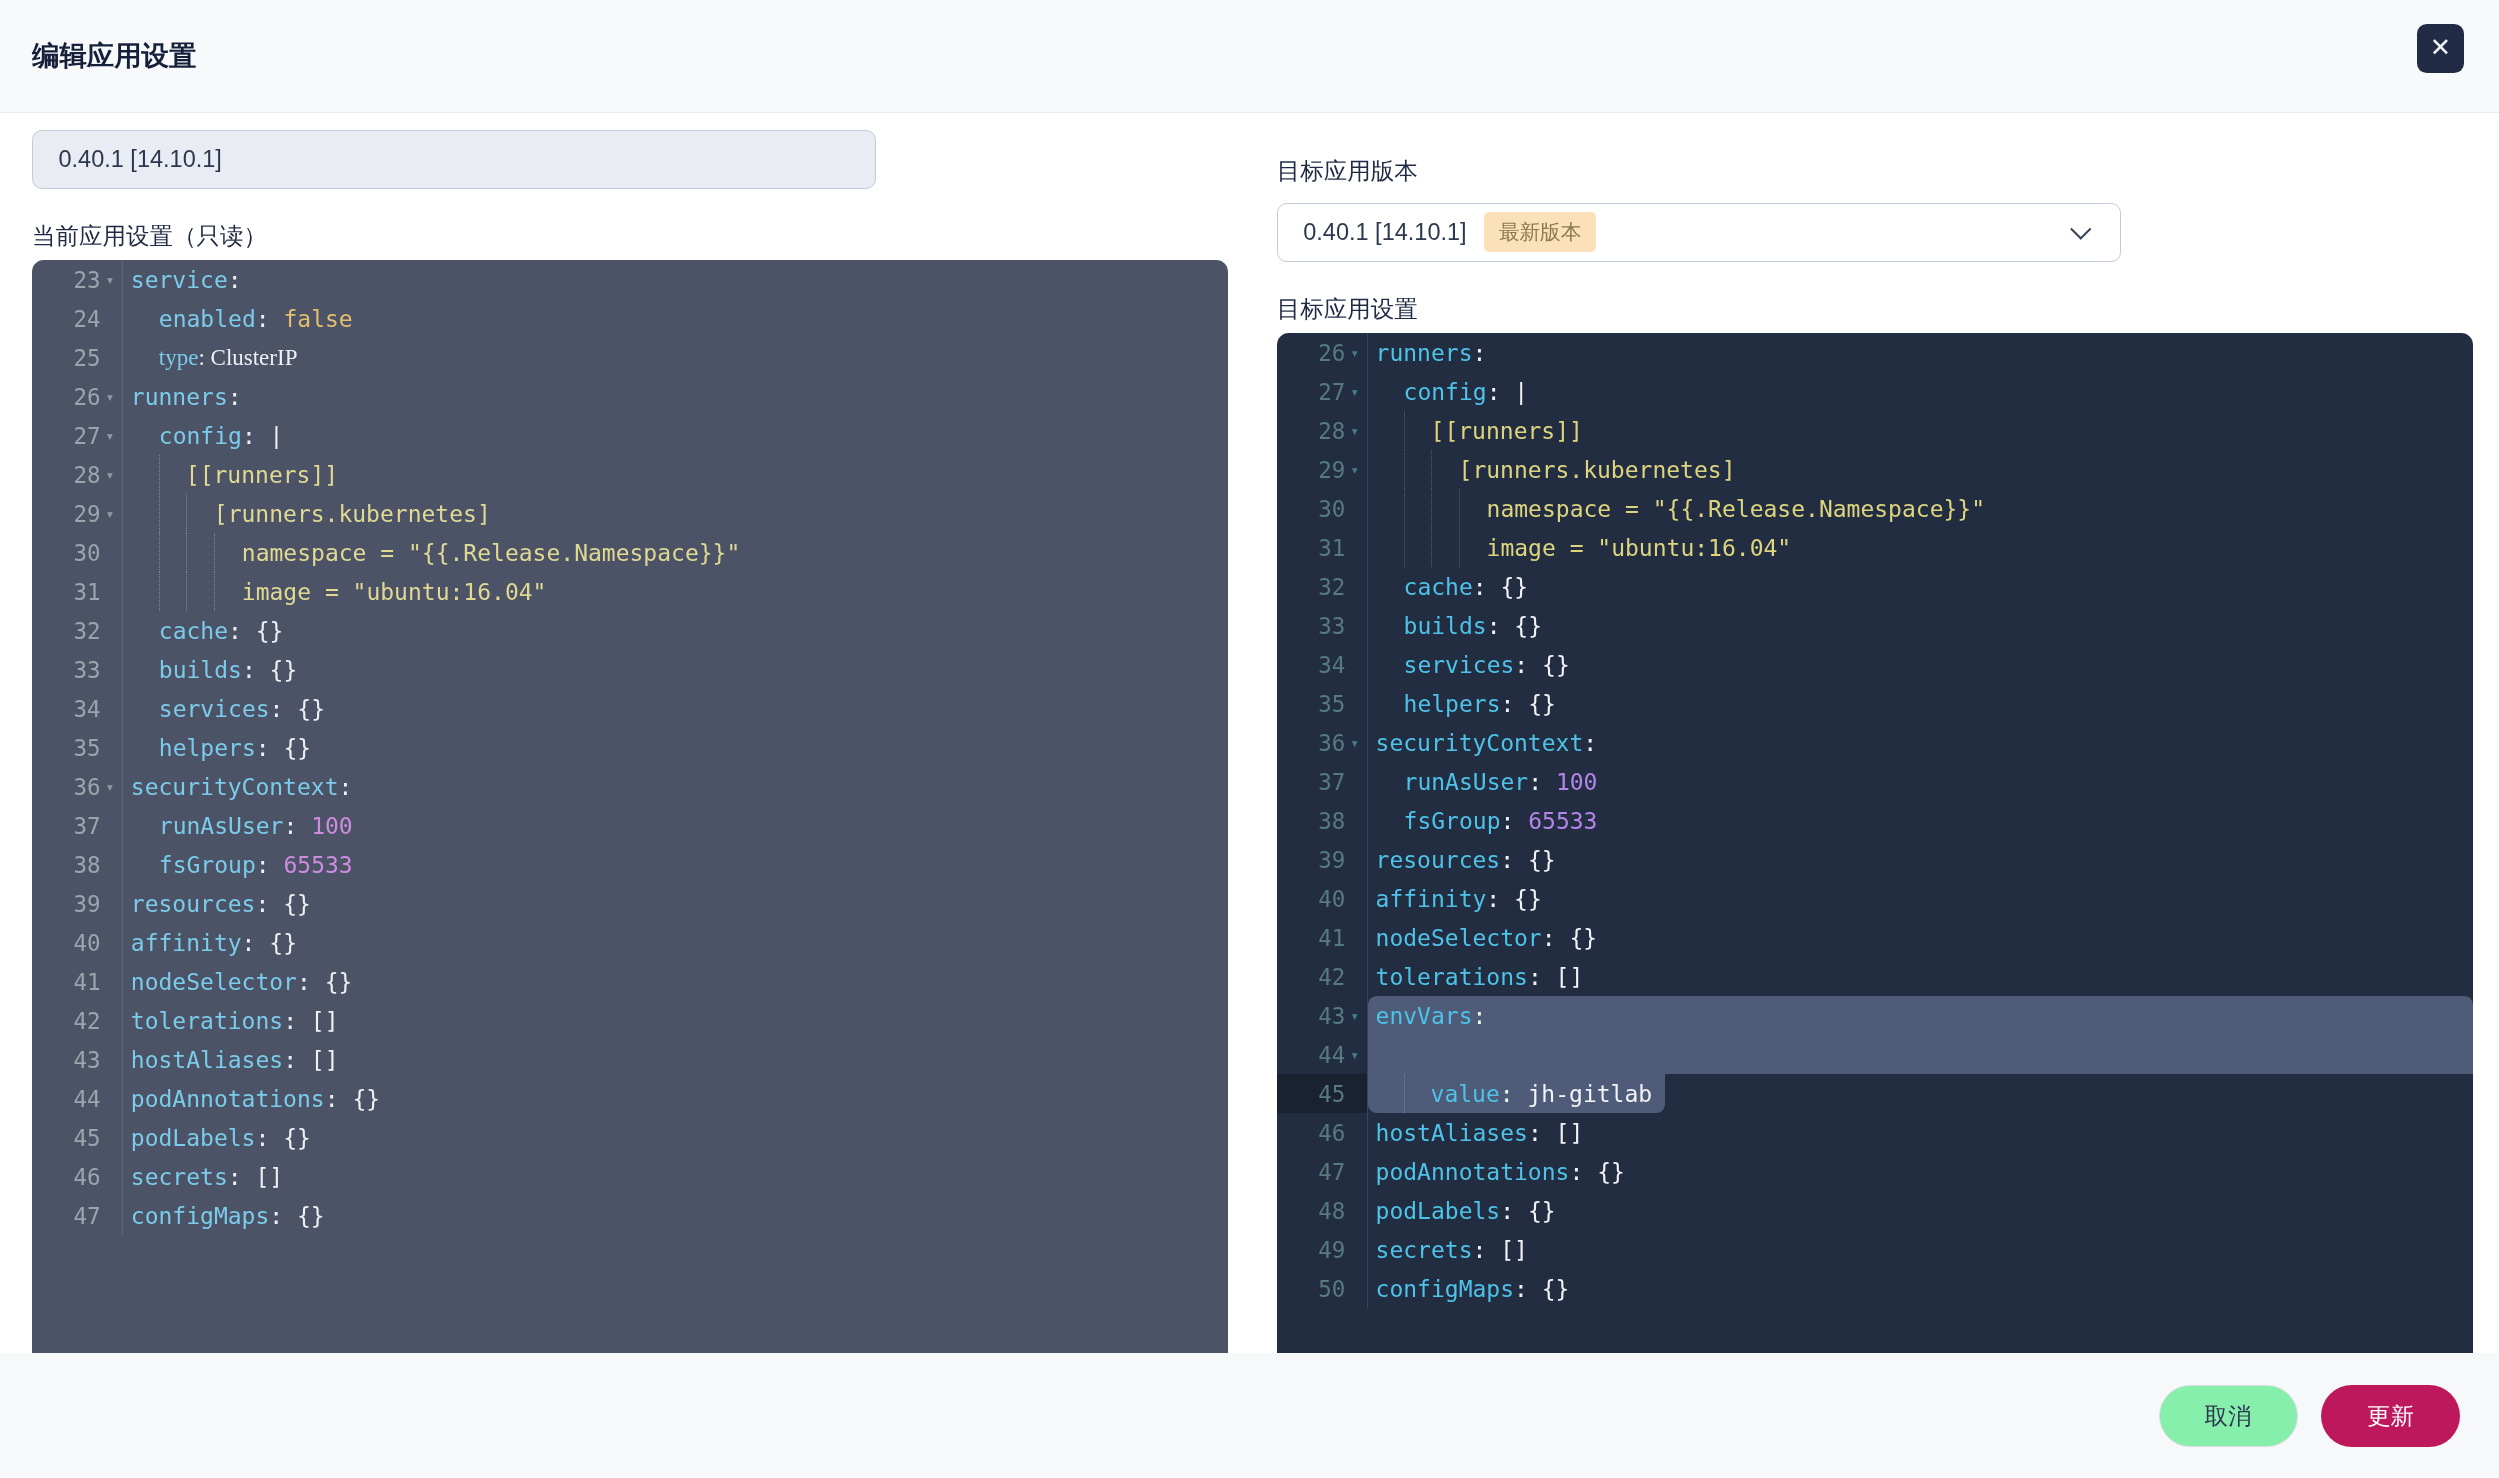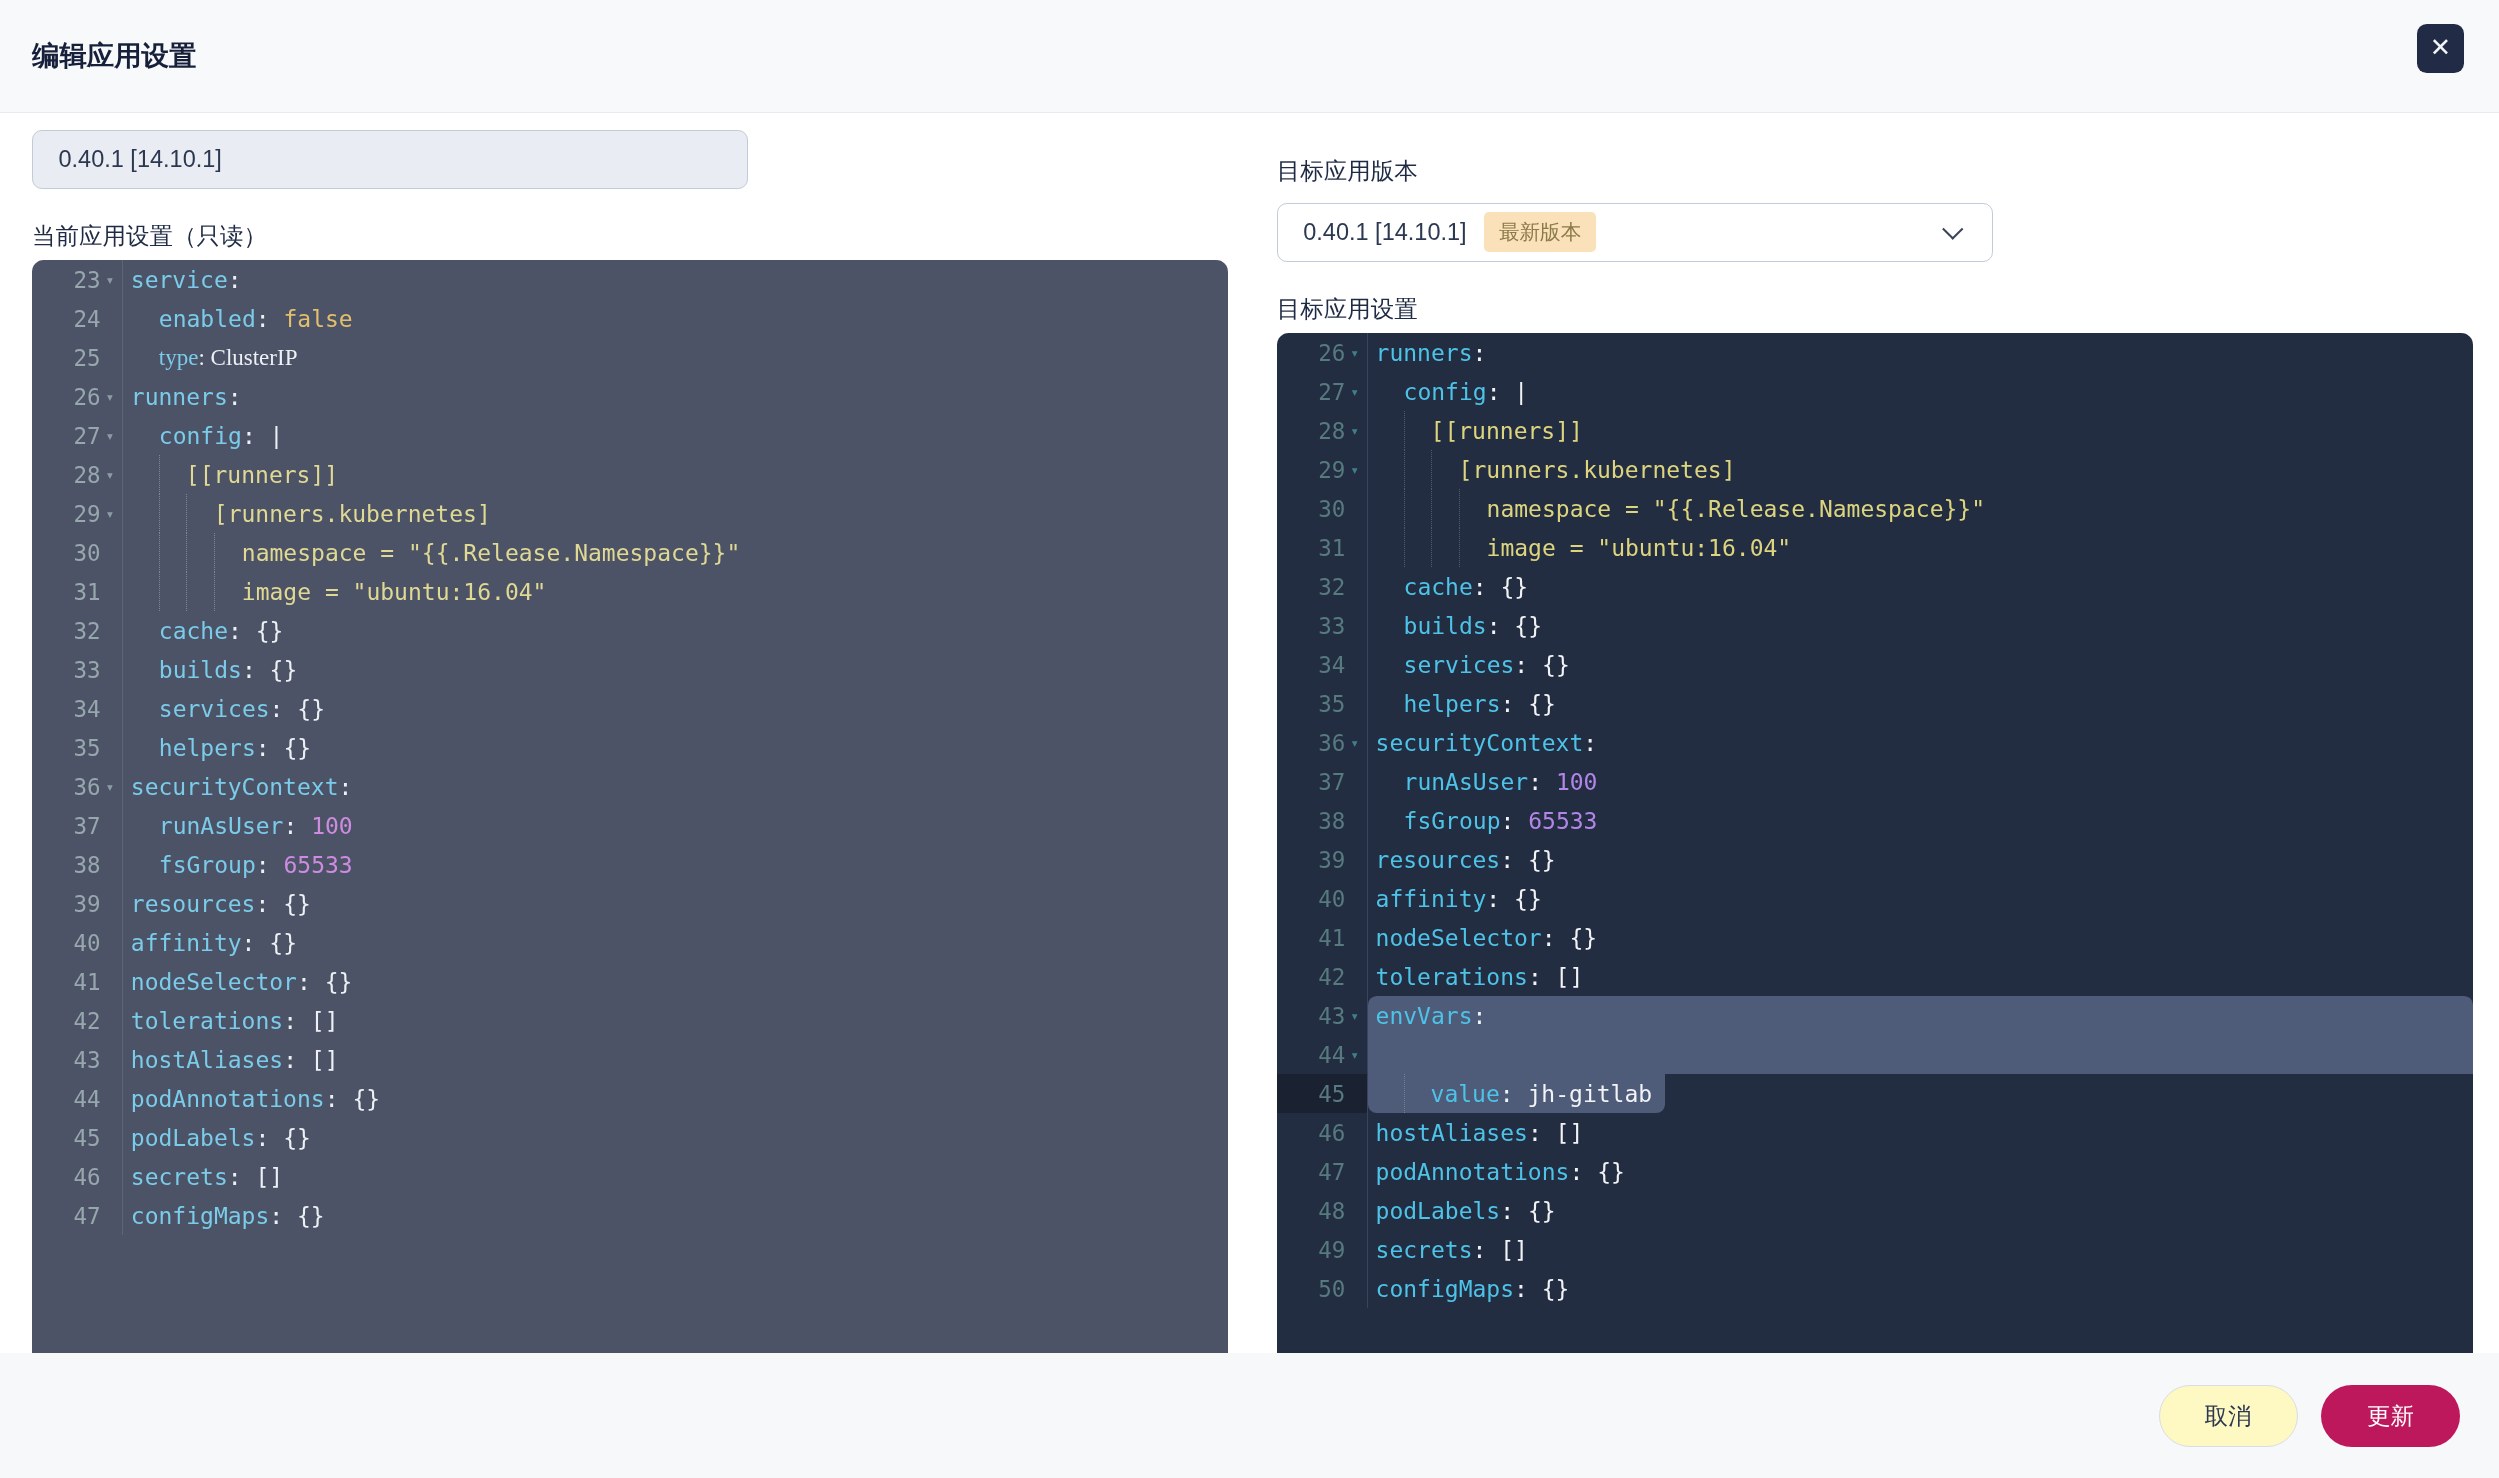--- a/index.html
+++ b/index.html
@@ -29,21 +29,21 @@
     color:#f2f4f8; font-size:25.5px; line-height:1;
     display:flex; align-items:center; justify-content:center;
     cursor:pointer;
   }
   
   .columns { display:flex; gap:49px; padding:0 26.5px 0 32px; }
   .col { flex:1; min-width:0; }
   .ver-label, .ed-label { font-size:23.5px; color:#1f2a44; height:29px; line-height:29px; }
   .ver-label { margin-top:44px; }
   .ver-box {
-    margin-top:16.7px; height:59px; width:716px;
+    margin-top:16.7px; height:59px; width:844px;
     border:1px solid #c2cbd8; border-radius:9.8px;
     display:flex; align-items:center;
     padding:0 25.5px; font-size:23.5px; color:#2c3850;
   }
   .ver-box.disabled { background:#e9ecf2; }
   .ver-box.select { background:#ffffff; position:relative; cursor:pointer; }
   .badge {
     margin-left:17.6px; background:#fbe1ba; color:#8a7a4a;
     font-size:20.6px; padding:6.9px 14.7px; border-radius:4.9px; line-height:1.3;
   }
@@ -96,21 +96,21 @@
     background:#f7f8fa;
     display:flex; align-items:center; justify-content:flex-end;
     gap:23.5px; padding-right:39px;
   }
   .btn {
     height:62px; min-width:139px; border-radius:31px;
     font-size:23.5px; font-family:"Liberation Sans", sans-serif;
     display:flex; align-items:center; justify-content:center;
     padding:0 39px; cursor:pointer;
   }
-  .btn.cancel { background:#fef9c3; border:1px solid #d9dde5; color:#2c3850; }
+  .btn.cancel { background:#86efac; border:1px solid #d9dde5; color:#2c3850; }
   .btn.update { background:#be185d; border:none; color:#ffffff;text-align:right; }
 </style>
 </head>
 <body>
 
 <div class="modal-header">
   <div class="modal-title">编辑应用设置</div>
   <button class="close-btn">
     <span>✕</span>
   </button>

